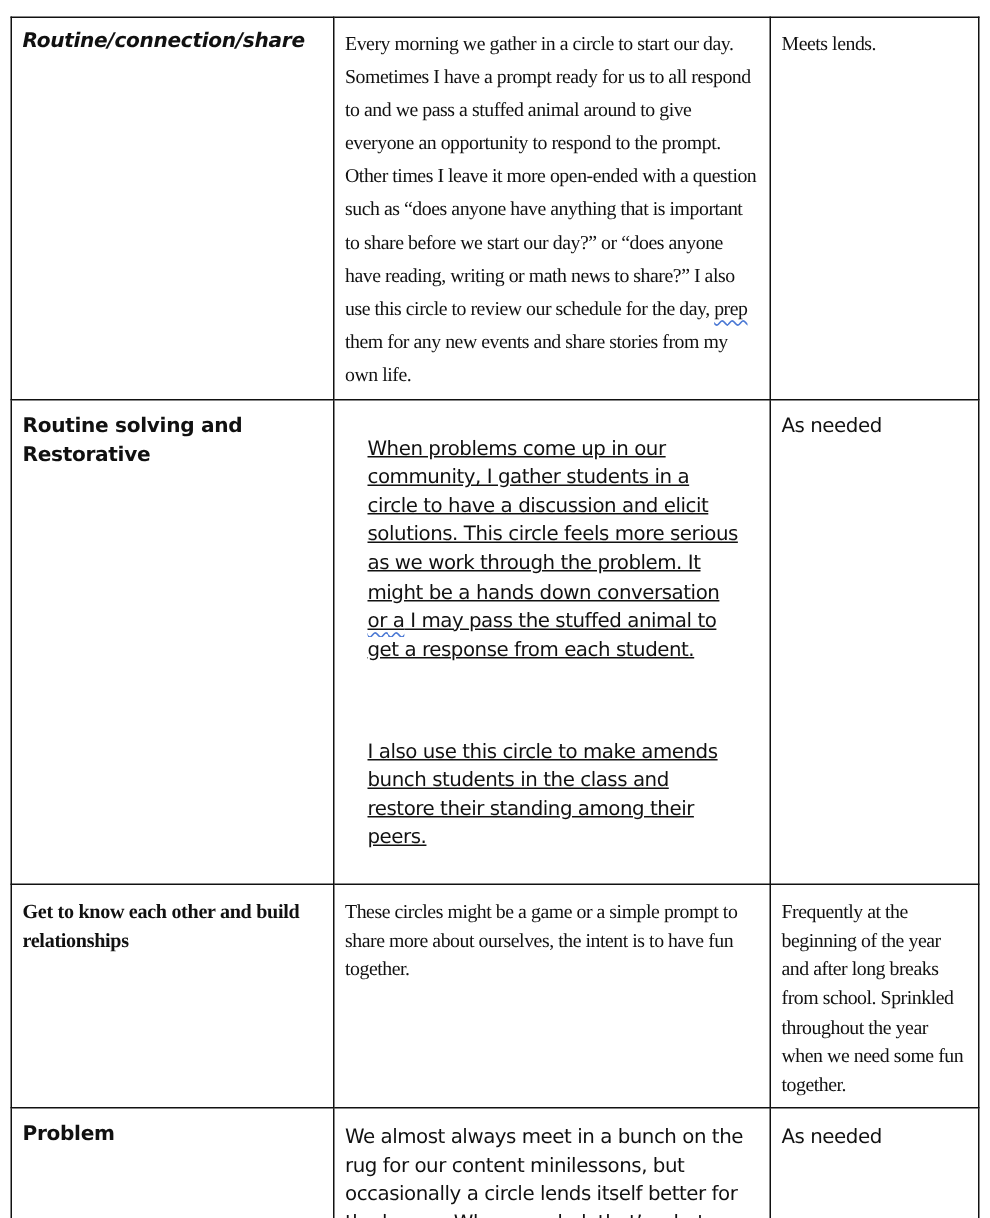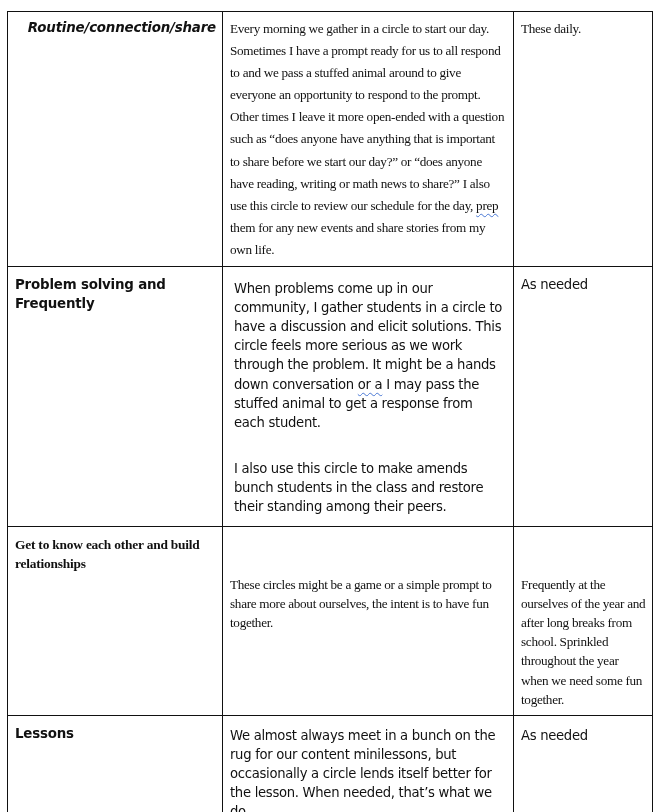--- a/index.html
+++ b/index.html
@@ -33,28 +33,28 @@
     .col-1 { width: 215px; }
     .col-2 { width: 291px; }
     .col-3 { width: 139px; }
 
     .label {
       font-weight: bold;
       font-size: 13.4px;
       letter-spacing: -0.2px;
       line-height: 19px;
     }
-    .label.italic { font-style: italic; text-align: right; }
+    .label.italic { font-style: italic; }
 
-    .desc p { margin: 4px; }
+    .desc p { margin: 15px; text-decoration: underline; }
     .row-1 .desc, .row-1 .freq { line-height: 22.1px; font-family: Liberation Serif, serif; }
     .row-1 td { padding-top: 6px; padding-bottom: 5px; }
     .row-2 .desc, .row-2 .freq { line-height: 19.1px; }
     .row-2 td { padding-top: 8px; padding-bottom: 6px; }
-    .row-3 .desc, .row-3 .freq { line-height: 19.1px; margin-top: 40px; }
+    .row-3 .desc, .row-3 .freq { line-height: 19.1px; }
     .row-3 td { padding-top: 8px; padding-bottom: 6px; font-family: Liberation Serif, serif; }
     .row-4 .desc, .row-4 .freq { line-height: 19.1px; }
     .row-4 td { padding-top: 10px; padding-bottom: 6px; }
     .row-4 .label { margin-top: -2px; }
     .gap { height: 19px; }
 
     .spell {
       text-decoration: underline wavy #4a78d4;
       text-decoration-thickness: 1px;
       text-underline-offset: 3px;
@@ -71,27 +71,27 @@
   </colgroup>
   <tbody>
     <tr class="row-1">
       <td>
         <div class="label italic">Routine/connection/share</div>
       </td>
       <td>
         <div class="desc"><span>Every morning we gather in a circle to start our day.  Sometimes I have a prompt ready for us to all respond to and we pass a stuffed animal around to give everyone an opportunity to respond to the prompt.  Other times I leave it more open-ended with a question such as “does anyone have anything that is important to share before we start our day?” or “does anyone have reading, writing or math news to share?”  I also use this circle to review our schedule for the day, </span><span class="spell">prep</span><span> them for any new events and share stories from my own life.</span></div>
       </td>
       <td>
-        <div class="freq">These daily.</div>
+        <div class="freq">Meets lends.</div>
       </td>
     </tr>
 
     <tr class="row-2">
       <td>
-        <div class="label">Problem solving and Frequently</div>
+        <div class="label">Routine solving and Restorative</div>
       </td>
       <td>
         <div class="desc">
           <p><span>When problems come up in our community, I gather students in a circle to have a discussion and elicit solutions.  This circle feels more serious as we work through the problem.  It might be a hands down conversation </span><span class="spell">or a</span><span> I may pass the stuffed animal to get a response from each student.</span></p>
           <div class="gap"></div>
           <p>I also use this circle to make amends bunch students in the class and restore their standing among their peers.</p>
         </div>
       </td>
       <td>
         <div class="freq">As needed</div>
@@ -99,27 +99,27 @@
     </tr>
 
     <tr class="row-3">
       <td>
         <div class="label">Get to know each other and build relationships</div>
       </td>
       <td>
         <div class="desc">These circles might be a game or a simple prompt to share more about ourselves, the intent is to have fun together.</div>
       </td>
       <td>
-        <div class="freq">Frequently at the ourselves of the year and after long breaks from school. Sprinkled throughout the year when we need some fun together.</div>
+        <div class="freq">Frequently at the beginning of the year and after long breaks from school. Sprinkled throughout the year when we need some fun together.</div>
       </td>
     </tr>
 
     <tr class="row-4">
       <td>
-        <div class="label">Lessons</div>
+        <div class="label">Problem</div>
       </td>
       <td>
         <div class="desc">We almost always meet in a bunch on the rug for our content minilessons, but occasionally a circle lends itself better for the lesson.  When needed, that’s what we do</div>
       </td>
       <td>
         <div class="freq">As needed</div>
       </td>
     </tr>
   </tbody>
 </table>

